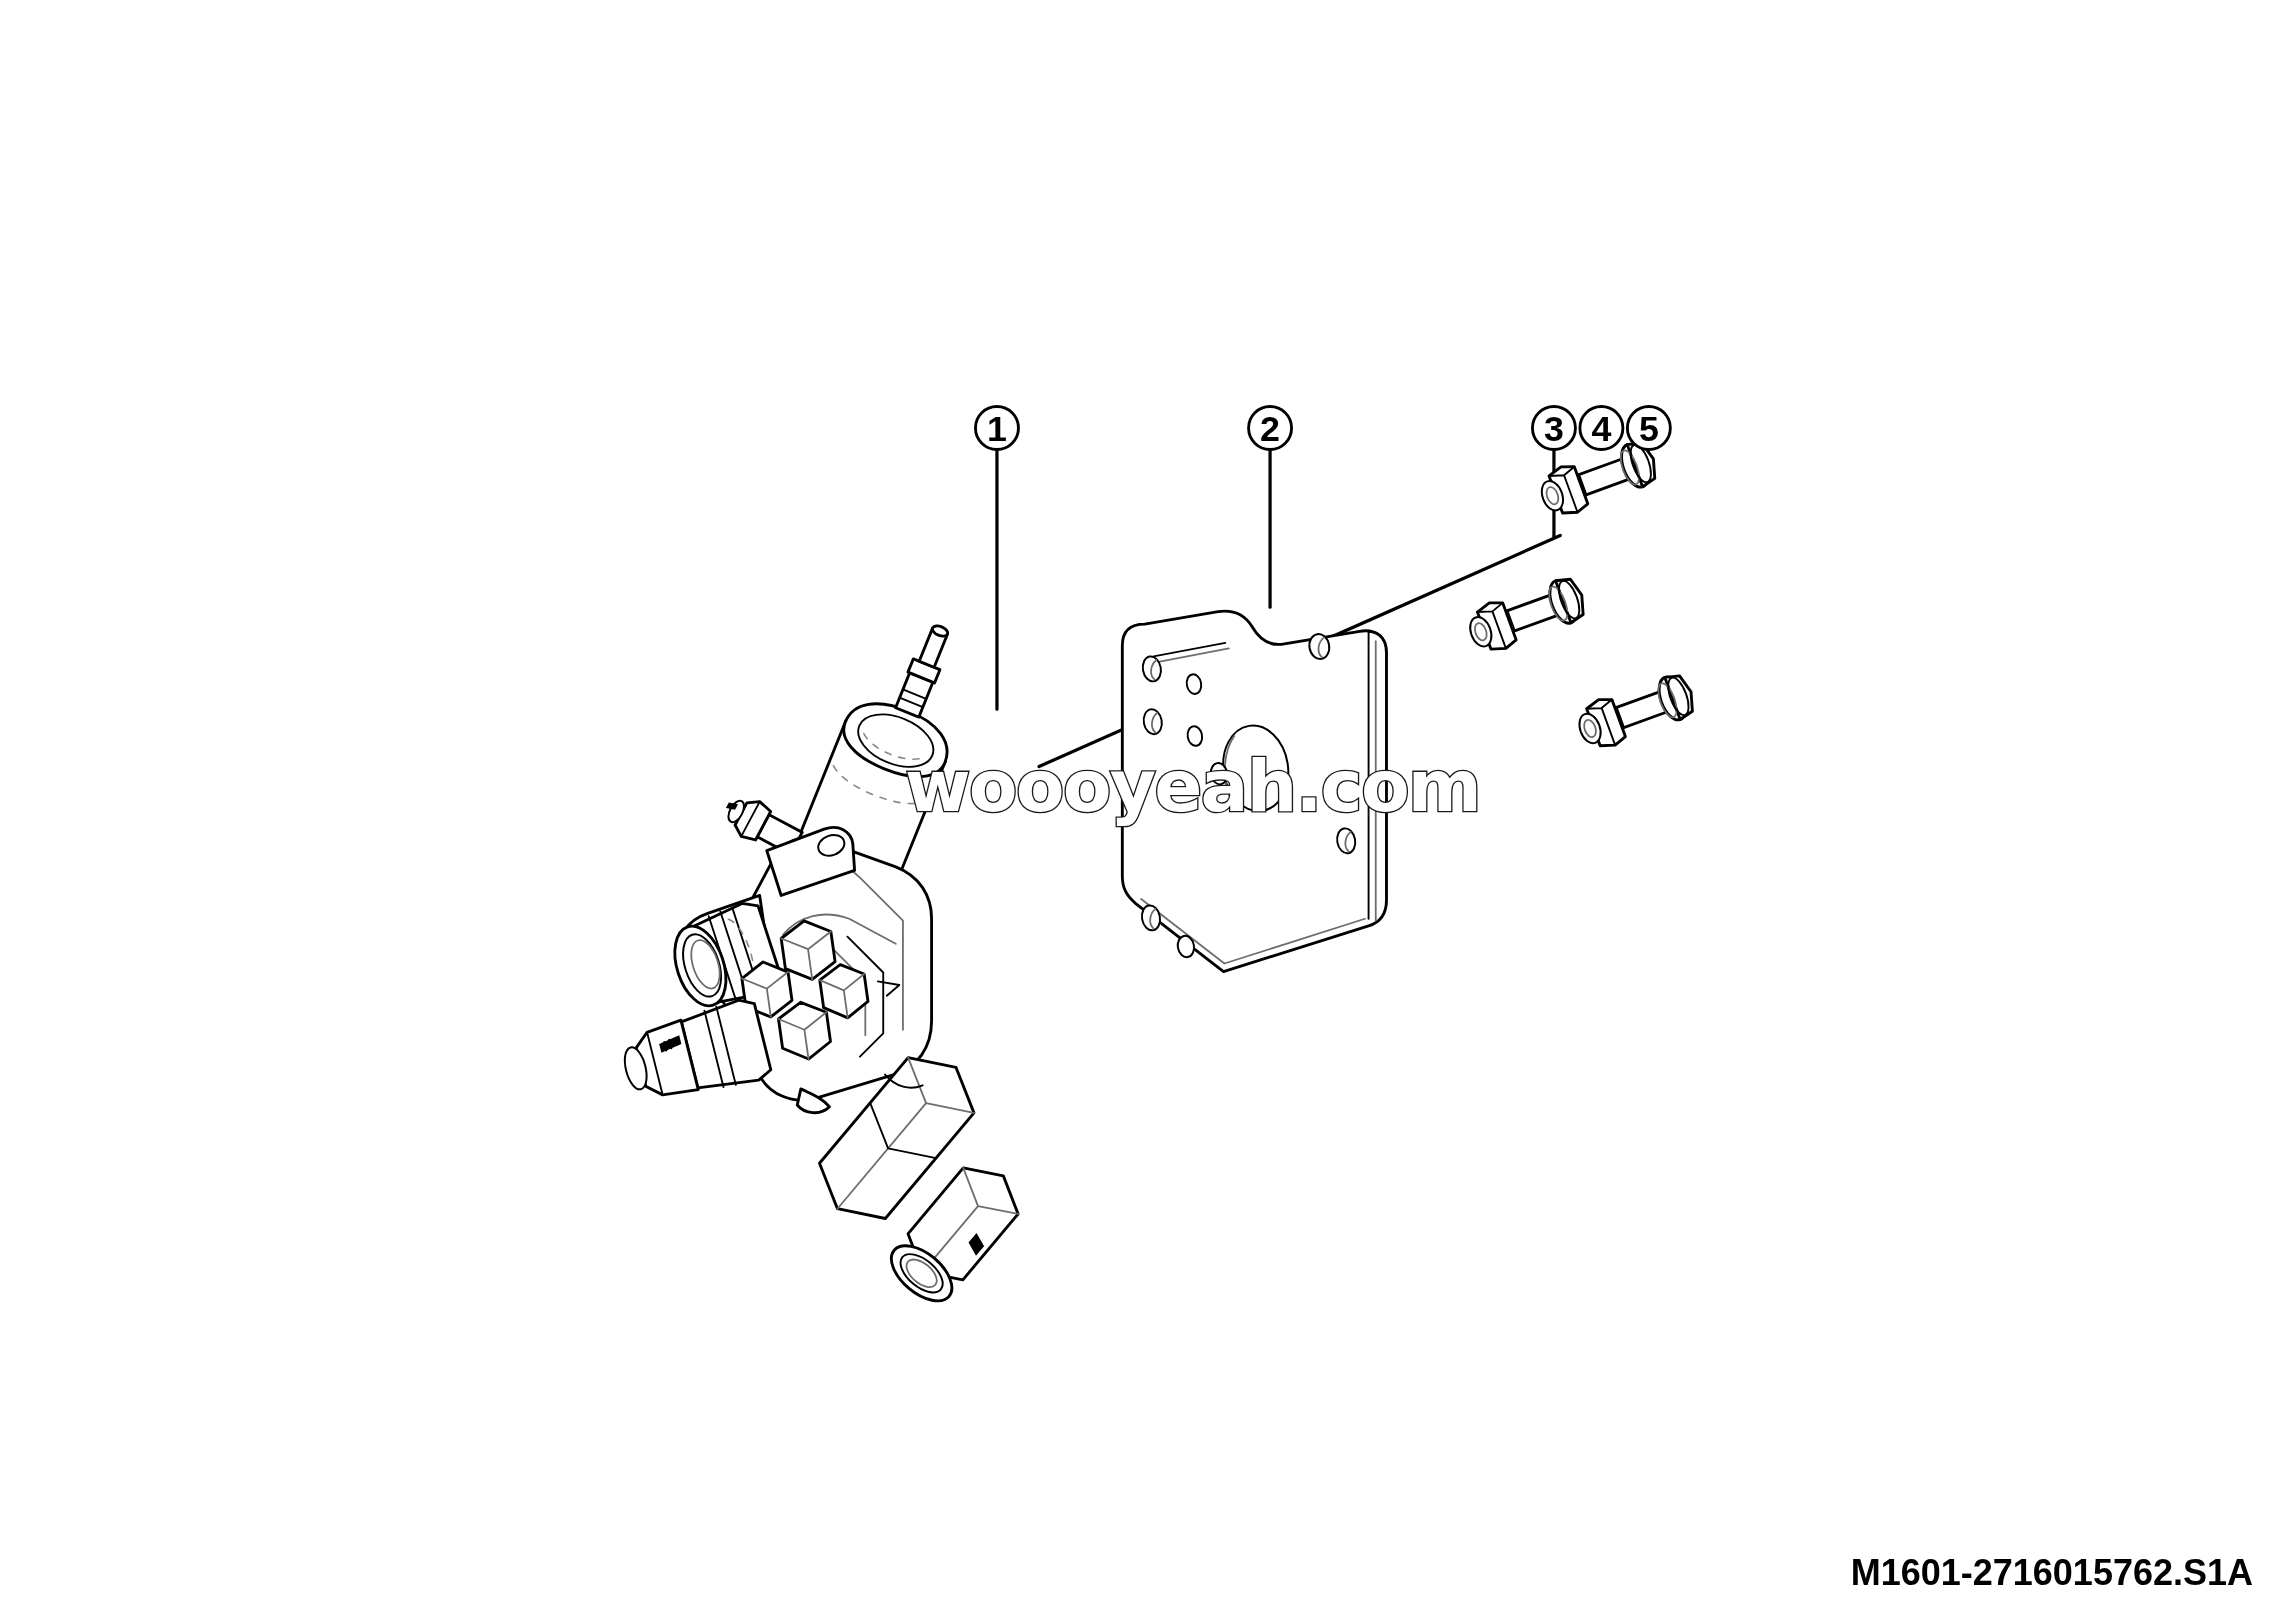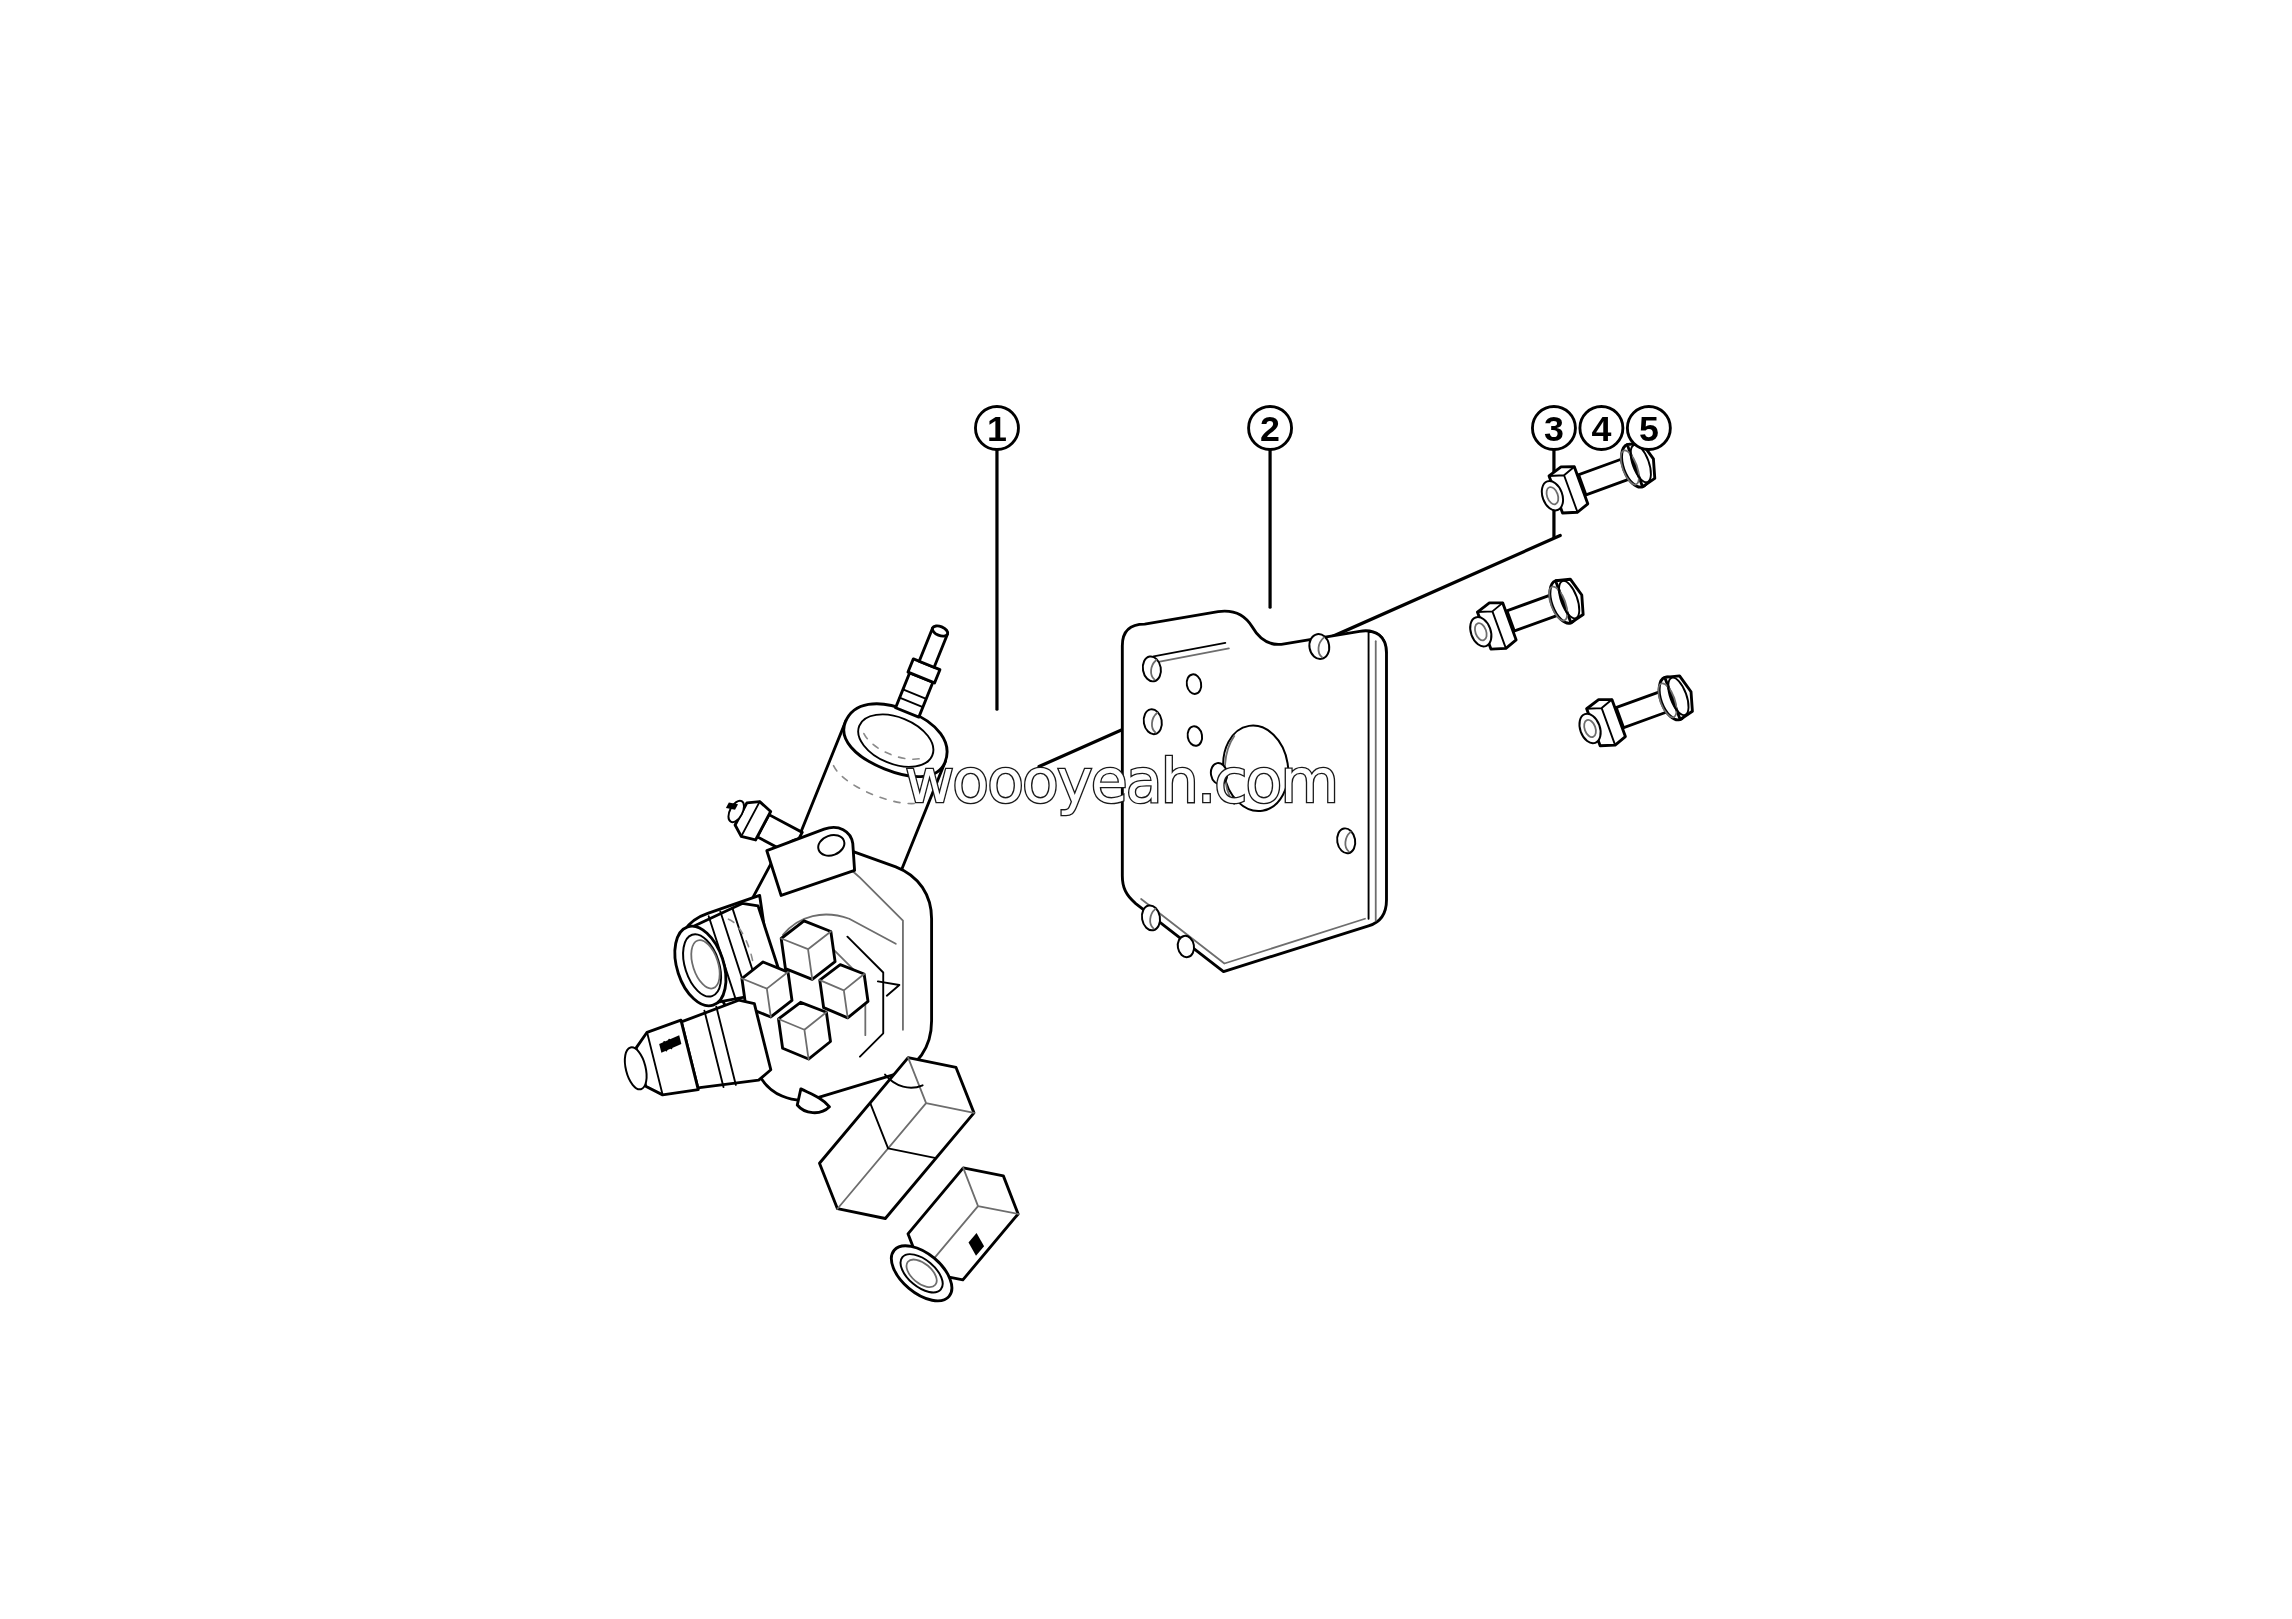--- a/index.html
+++ b/index.html
@@ -29,22 +29,22 @@
     position: absolute;
     left: 0; top: 0;
     width: 2293px; height: 1619px;
     pointer-events: none;
   }
   .wm-outline {
     position: absolute;
     left: 905px;
     top: 751px;
     font-family: "DejaVu Sans", sans-serif;
-    font-size: 60px;
-    font-weight: 400;
+    font-size: 71px;
+    font-weight: 700;
     letter-spacing: -1.8px;
     color: #ffffff;
     -webkit-text-stroke: 2.7px #1a1a1a;
     paint-order: stroke fill;
     white-space: nowrap;
     line-height: 1;
   }
   .wm-blue {
     position: absolute;
     left: 896px;
@@ -354,15 +354,16 @@
         <circle class="fillw" cx="1841" cy="478" r="24"></circle>
         <text class="callout-num" x="1841" y="493" text-anchor="middle">5</text>
       </g>
     </g>
   </svg>
 
   <div class="wm-layer">
     <div class="wm-outline">woooyeah.com</div>
   </div>
 
+  <div class="part-number">M1601-2716015762.S1A</div>
 
 </div>
 
 
 </body></html>

